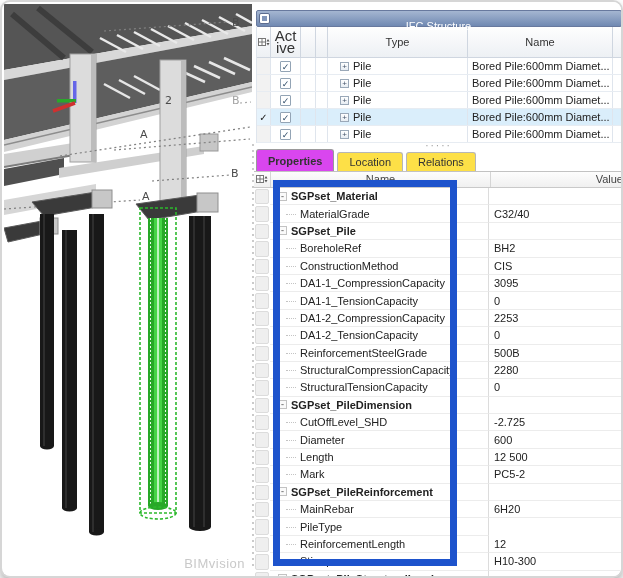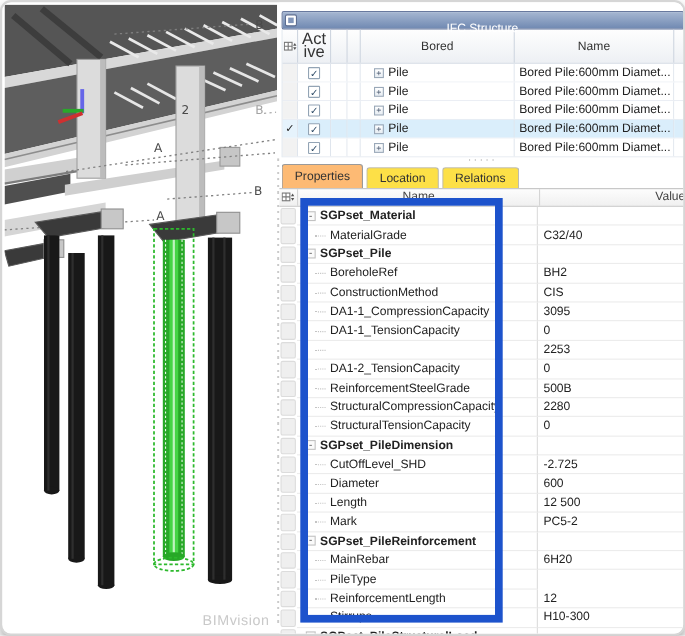--- a/index.html
+++ b/index.html
@@ -46,21 +46,21 @@
     text-align:center;color:#2d4a66;border-radius:1px;box-sizing:border-box;}
   .plus{width:9px;height:9px;border:1px solid #9aa8b8;background:linear-gradient(#fff,#e7edf3);font-size:8px;
     line-height:7px;text-align:center;color:#44536a;flex:none;box-sizing:border-box;}
 
   .splitter{height:5px;display:flex;align-items:center;justify-content:center;}
   .splitter::after{content:"·····";color:#9a9a9a;font-size:10px;line-height:4px;letter-spacing:2px;}
 
   .tabbar{display:flex;align-items:flex-end;height:23px;padding-left:2px;}
   .tab{height:19px;line-height:19px;padding:0 11px;border:1px solid #b6b6b6;border-bottom:none;
     border-radius:3px 3px 0 0;background:#fde047;color:#333;font-size:11px;margin-right:3px;box-sizing:border-box;}
-  .tab.active{height:22px;line-height:22px;border-color:#9a9a9a;background:#fdba74;position:relative;z-index:2;}
+  .tab.active{height:22px;line-height:22px;border-color:#9a9a9a;background:#d946ef;position:relative;z-index:2;font-weight:bold;}
 
   .props{font-size:11px;color:#222;}
   .p-head{display:flex;height:17px;background:linear-gradient(#fdfdfd,#f0f0f0);
     border-top:1px solid #c2c2c2;border-bottom:1px solid #c9c9c9;box-sizing:border-box;}
   .p-head .ph{width:16px;flex:none;border-right:1px solid #d5d5d5;display:flex;align-items:center;justify-content:center;}
   .p-head .pn{width:219px;flex:none;text-align:center;border-right:1px solid #d5d5d5;line-height:15px;color:#444;}
   .p-head .pv{flex:1;text-align:right;line-height:15px;color:#444;}
 
   .p-row{display:flex;height:17.4px;box-sizing:border-box;}
   .p-row .ph{width:14px;flex:none;margin:1px;background:#efefef;border:1px solid #dcdcdc;border-radius:2px;box-sizing:border-box;}
@@ -217,21 +217,21 @@
             <line x1="4" y1="1.5" x2="4" y2="8.5" stroke="#777"></line>
             <path d="M8.5 4.5 l3 0 -1.5 -2.5 z" fill="#555"></path>
             <path d="M8.5 6 l3 0 -1.5 2.5 z" fill="#555"></path>
           </svg>
         </div>
         <div class="hc w1">
           <span class="active-hdr">Active</span>
         </div>
         <div class="hc w2"></div>
         <div class="hc w3"></div>
-        <div class="hc w4">Bored</div>
+        <div class="hc w4">Type</div>
         <div class="hc w5">Name</div>
         <div class="hc w6"></div>
       </div>
       <div id="ifc-rows">
           <div class="ifc-row">
             <div class="c c0"></div>
             <div class="c c1">
               <div class="cb">✓</div>
             </div>
             <div class="c c2"></div>
@@ -378,20 +378,21 @@
             <div class="pn">
               <div class="tree"></div>
               <div>DA1-1_TensionCapacity</div>
             </div>
             <div class="pv">0</div>
           </div>
           <div class="p-row">
             <div class="ph"></div>
             <div class="pn">
               <div class="tree"></div>
+              <div>DA1-2_CompressionCapacity</div>
             </div>
             <div class="pv">2253</div>
           </div>
           <div class="p-row">
             <div class="ph"></div>
             <div class="pn">
               <div class="tree"></div>
               <div>DA1-2_TensionCapacity</div>
             </div>
             <div class="pv">0</div>

